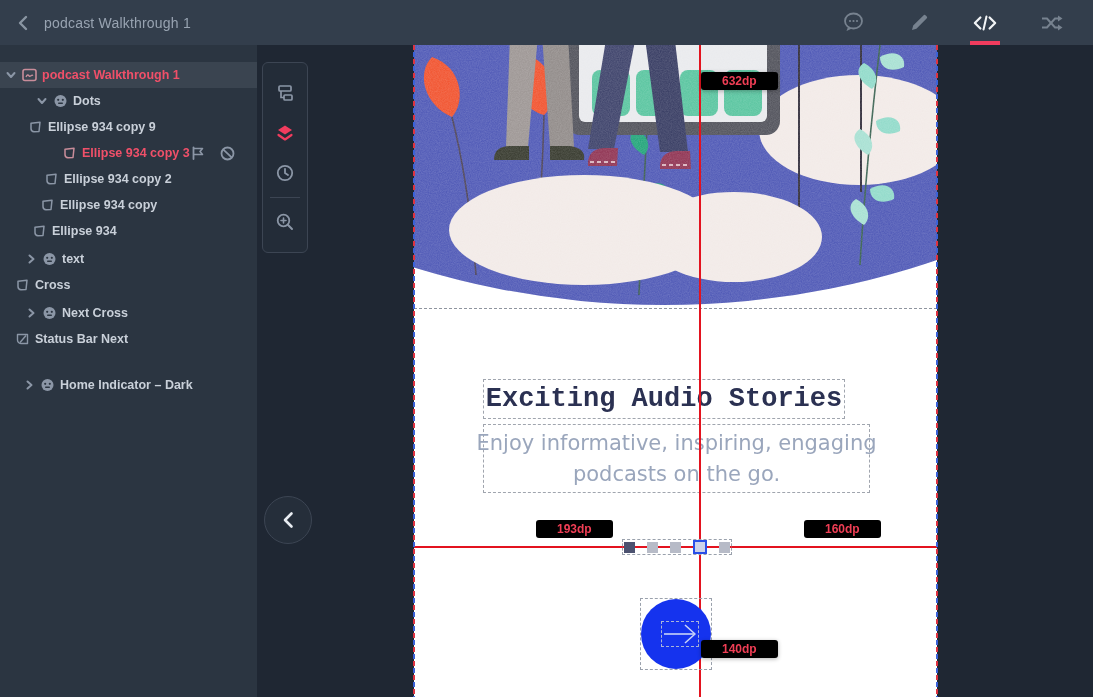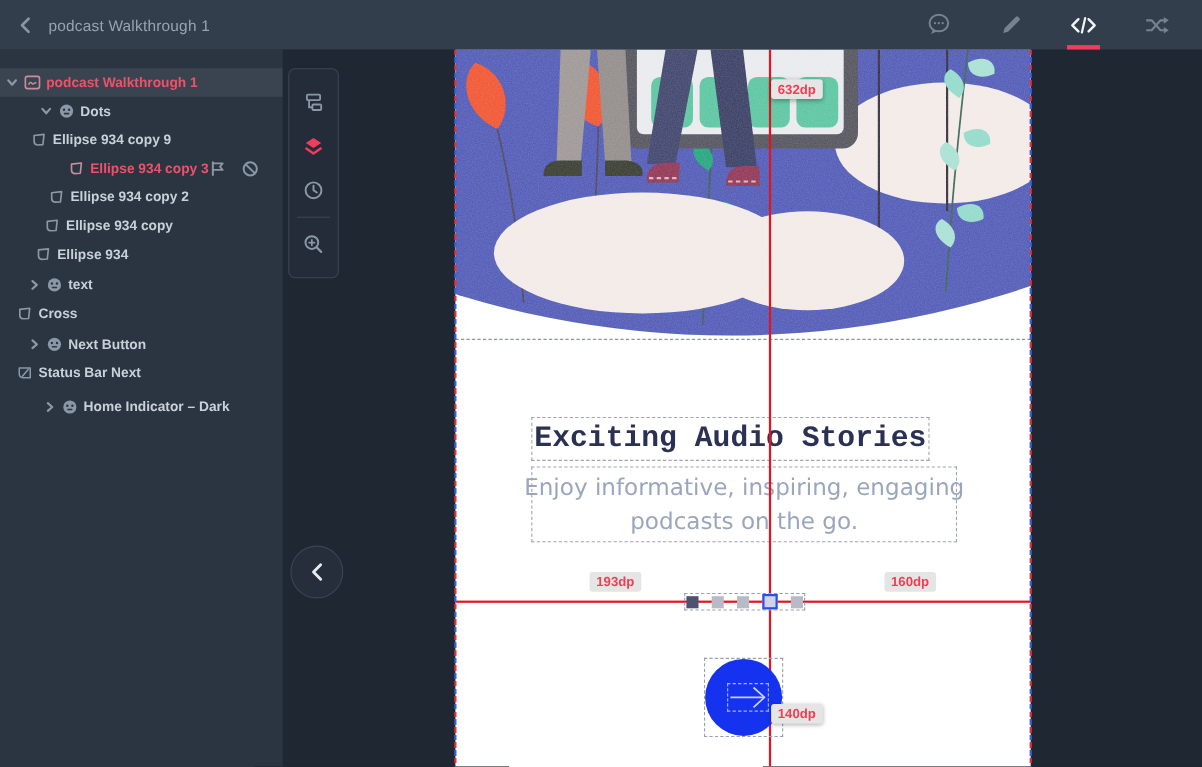--- a/index.html
+++ b/index.html
@@ -47,22 +47,22 @@
            background:repeating-linear-gradient(180deg,#de3340 0 5px,rgba(0,0,0,0) 5px 7px,#3a62d8 7px 12px,rgba(0,0,0,0) 12px 14px);}
   .edge-l{left:-1px;} .edge-r{right:-1px;}
 
   .illus{position:absolute;left:0;top:0;z-index:1;display:block;}
 
   .dash-h{position:absolute;left:0;top:263px;width:523px;border-top:1px dashed #8f959f;z-index:6;}
 
   .vline{position:absolute;left:285px;top:0;width:2px;height:652px;background:#e3131f;z-index:8;}
   .hline{position:absolute;left:0;top:501px;width:523px;height:2px;background:#e3131f;z-index:8;}
 
-  .mlabel{position:absolute;font-size:12px;font-weight:700;color:#f03e55;background:#e5e5e5;
-          padding:2px 6px;border-radius:3px;z-index:11;white-space:nowrap;}
+  .mlabel{position:absolute;font-size:12px;font-weight:700;color:#f03e55;background:#000000;
+          padding:2px 21px;border-radius:3px;z-index:11;white-space:nowrap;}
   .boxed{box-shadow:0 1px 4px rgba(0,0,0,.3);}
 
   .ab-title{position:absolute;left:69px;top:334px;width:362px;height:40px;
             border:1px dashed #a0a5ae;display:flex;align-items:center;justify-content:center;
             font-family:Liberation Mono, monospace;font-size:27px;font-weight:600;color:#2b3152;
             white-space:nowrap;z-index:5;}
   .ab-sub{position:absolute;left:69px;top:379px;width:387px;height:69px;
           border:1px dashed #a0a5ae;display:flex;flex-direction:column;align-items:center;justify-content:center;
           font-family:"DejaVu Sans",sans-serif;font-size:21px;color:#9aa6bc;line-height:31px;
           white-space:nowrap;z-index:5;}
@@ -220,32 +220,32 @@
     <div class="srow" style="padding-left:26px;margin-top:2px">
       <svg class="caret" width="10" height="10" viewBox="0 0 10 10">
         <path d="M3.5 1.5 L7.5 5 L3.5 8.5" fill="none" stroke="#8b96a6" stroke-width="2" stroke-linecap="round" stroke-linejoin="round"></path>
       </svg>
       <svg class="ric" width="15" height="14" viewBox="0 0 15 14">
         <circle cx="7.5" cy="7" r="6" fill="#8b96a6"></circle>
         <circle cx="5.2" cy="5.8" r="1.1" fill="#2b3541"></circle>
         <circle cx="9.8" cy="5.8" r="1.1" fill="#2b3541"></circle>
         <rect x="5" y="8.6" width="5" height="1.4" rx=".7" fill="#2b3541"></rect>
       </svg>
-      <span class="slbl">Next Button</span>
+      <span class="slbl">Next Cross</span>
     </div>
 
     <div class="srow" style="padding-left:15px">
       <svg class="ric" width="15" height="14" viewBox="0 0 15 14">
         <path d="M2.5 2.5 H12.5 V11.5 H6 Q2.5 11 2.5 8 Z" fill="none" stroke="#8b96a6" stroke-width="1.4" stroke-linejoin="round"></path>
         <path d="M5 10.5 L11 3.5" stroke="#8b96a6" stroke-width="1.4"></path>
       </svg>
       <span class="slbl">Status Bar Next</span>
     </div>
 
-    <div class="srow" style="padding-left:40px;margin-top:5px">
+    <div class="srow" style="padding-left:24px;margin-top:20px">
       <svg class="caret" width="10" height="10" viewBox="0 0 10 10">
         <path d="M3.5 1.5 L7.5 5 L3.5 8.5" fill="none" stroke="#8b96a6" stroke-width="2" stroke-linecap="round" stroke-linejoin="round"></path>
       </svg>
       <svg class="ric" width="15" height="14" viewBox="0 0 15 14">
         <circle cx="7.5" cy="7" r="6" fill="#8b96a6"></circle>
         <circle cx="5.2" cy="5.8" r="1.1" fill="#2b3541"></circle>
         <circle cx="9.8" cy="5.8" r="1.1" fill="#2b3541"></circle>
         <rect x="5" y="8.6" width="5" height="1.4" rx=".7" fill="#2b3541"></rect>
       </svg>
       <span class="slbl">Home Indicator – Dark</span>

